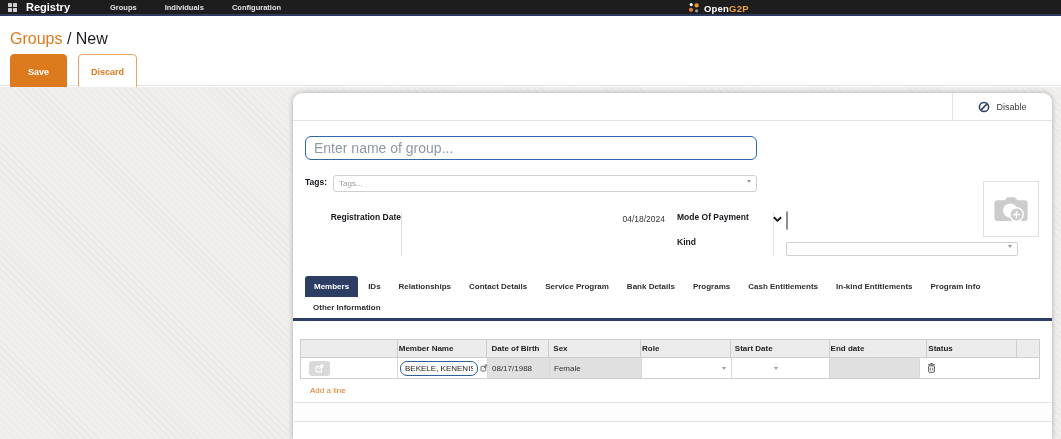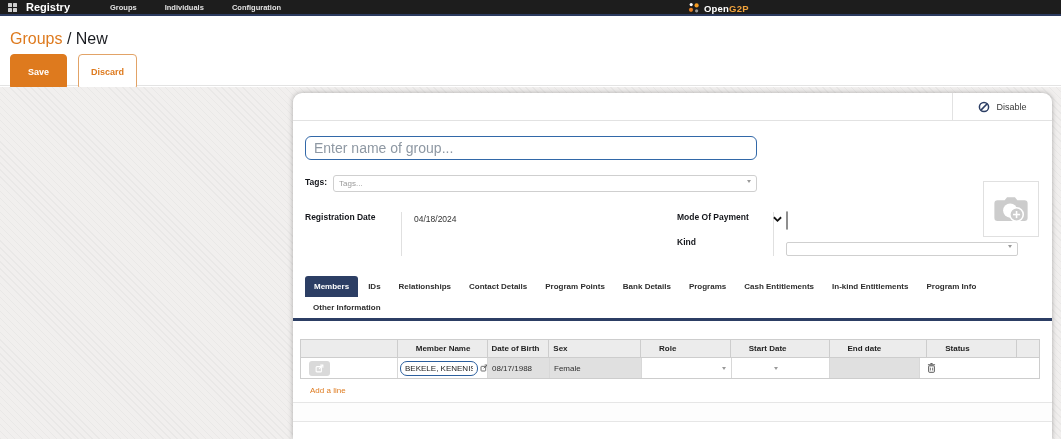--- a/index.html
+++ b/index.html
@@ -56,45 +56,45 @@
   .iwrap { position:relative; display:inline-block; }
   .tags-input { width:424px; height:17px; border:1px solid #cfcfcf; border-radius:3px; font-size:8px;
                 padding:0 16px 0 5px; color:#555; outline:none; font-family:"Liberation Sans", sans-serif; }
   .tags-input::placeholder { color:#9a9a9a; }
   .caret { position:absolute; right:6px; top:50%; margin-top:-1.5px; width:0; height:0;
            border-left:2.5px solid transparent; border-right:2.5px solid transparent; border-top:3.5px solid #9a9a9a; }
 
   .fields { margin-top:22px; display:flex; }
   .fgroup { position:relative; display:grid; grid-template-columns:96px 1fr; row-gap:7px; align-content:start; }
   .fgroup .vline { position:absolute; left:96px; top:0; bottom:0; width:1px; background:#e0e0e0; }
-  .fgroup-left { width:360px; min-height:44px; }
+  .fgroup-left { width:360px; min-height:44px;text-align:right; }
   .fgroup-right { width:346px; margin-left:12px; }
   .fval { font-size:8.5px; color:#333; padding-left:13px; line-height:15px; }
   .fcell { padding-left:13px; }
   .mode-select { position:relative; width:232px; height:16px; border:1px solid #8f8f8f; border-radius:2px; background:#fff; cursor:pointer; }
   .mode-select svg { position:absolute; right:5px; top:4px; }
   .kind-input { width:232px; height:14px; border:1px solid #cfcfcf; border-radius:2px; font-size:8px;
                 padding:0 14px 0 4px; color:#555; outline:none; }
 
   
   .tabs { margin:20px -12px 0; border-bottom:3px solid #2c3e64; padding:0 12px; }
   .tabs-row { display:flex; gap:2px; }
   .tab { font-size:8px; font-weight:600; color:#2e2e2e; padding:6px 8px; cursor:pointer; white-space:nowrap; }
   .tab.active { background:#2c3e64; color:#fff; border-radius:3px 3px 0 0; padding:6px 9px; }
 
   
   .mtable { margin:18px 0 0 -5px; width:740px; font-size:8px; }
   .thead { display:flex; height:19px; background:#ececec; border:1px solid #cdcdcd; }
-  .thead .c { font-weight:bold; color:#1f1f1f; line-height:17px; padding-left:18px; border-left:1px solid #cdcdcd; height:100%; }
+  .thead .c { font-weight:bold; color:#1f1f1f; line-height:17px; padding-left:1px; border-left:1px solid #cdcdcd; height:100%; }
   .thead .c:first-child { border-left:none; }
   .trow { display:flex; height:21px; border:1px solid #cdcdcd; border-top:none; background:#fff; }
   .trow .c { display:flex; align-items:center; border-left:1px solid #d8d8d8; height:100%; overflow:hidden; }
   .trow .c:first-child { border-left:none; }
   .c.w0{width:96px;} .c.w1{width:90px;} .c.w2{width:62px; padding-left:4px;} .c.w3{width:92px; padding-left:4px;}
-  .c.w4{width:90px;} .c.w5{width:99px; padding-left:18px;} .c.w6{width:98px;} .c.w7{width:90px;} .c.w8{width:23px; justify-content:center;}
+  .c.w4{width:90px;} .c.w5{width:99px; padding-left:4px;} .c.w6{width:98px;} .c.w7{width:90px;} .c.w8{width:23px; justify-content:center;}
   .cell-gray { background:#e0e0e0; color:#2e2e2e; }
   .open-rec-btn { width:21px; height:15px; background:#d9d9d9; border:none; border-radius:3px; margin-left:8px;
                   display:flex; align-items:center; justify-content:center; cursor:pointer; }
   .member-input { width:78px; height:15px; border:1.4px solid #2c5f9e; border-radius:7px; font-size:8px;
                   padding:0 4px; color:#222; outline:none; margin-left:2px; font-family:"Liberation Sans", sans-serif; }
   .ext-icon { margin-left:2px; display:flex; }
   .row-caret { width:0; height:0; border-left:2.5px solid transparent; border-right:2.5px solid transparent;
                border-top:3.5px solid #9a9a9a; }
   .c.w4 .row-caret { margin-left:auto; margin-right:5px; }
   .c.w5 .row-caret { margin-left:4px; }
@@ -199,21 +199,21 @@
             </span>
           </div>
         </div>
 
         <div class="tabs">
           <div class="tabs-row">
             <span class="tab active">Members</span>
             <span class="tab">IDs</span>
             <span class="tab">Relationships</span>
             <span class="tab">Contact Details</span>
-            <span class="tab">Program Points</span>
+            <span class="tab">Service Program</span>
             <span class="tab">Bank Details</span>
             <span class="tab">Programs</span>
             <span class="tab">Cash Entitlements</span>
             <span class="tab">In-kind Entitlements</span>
             <span class="tab">Program Info</span>
           </div>
           <div class="tabs-row">
             <span class="tab">Other Information</span>
           </div>
         </div>

